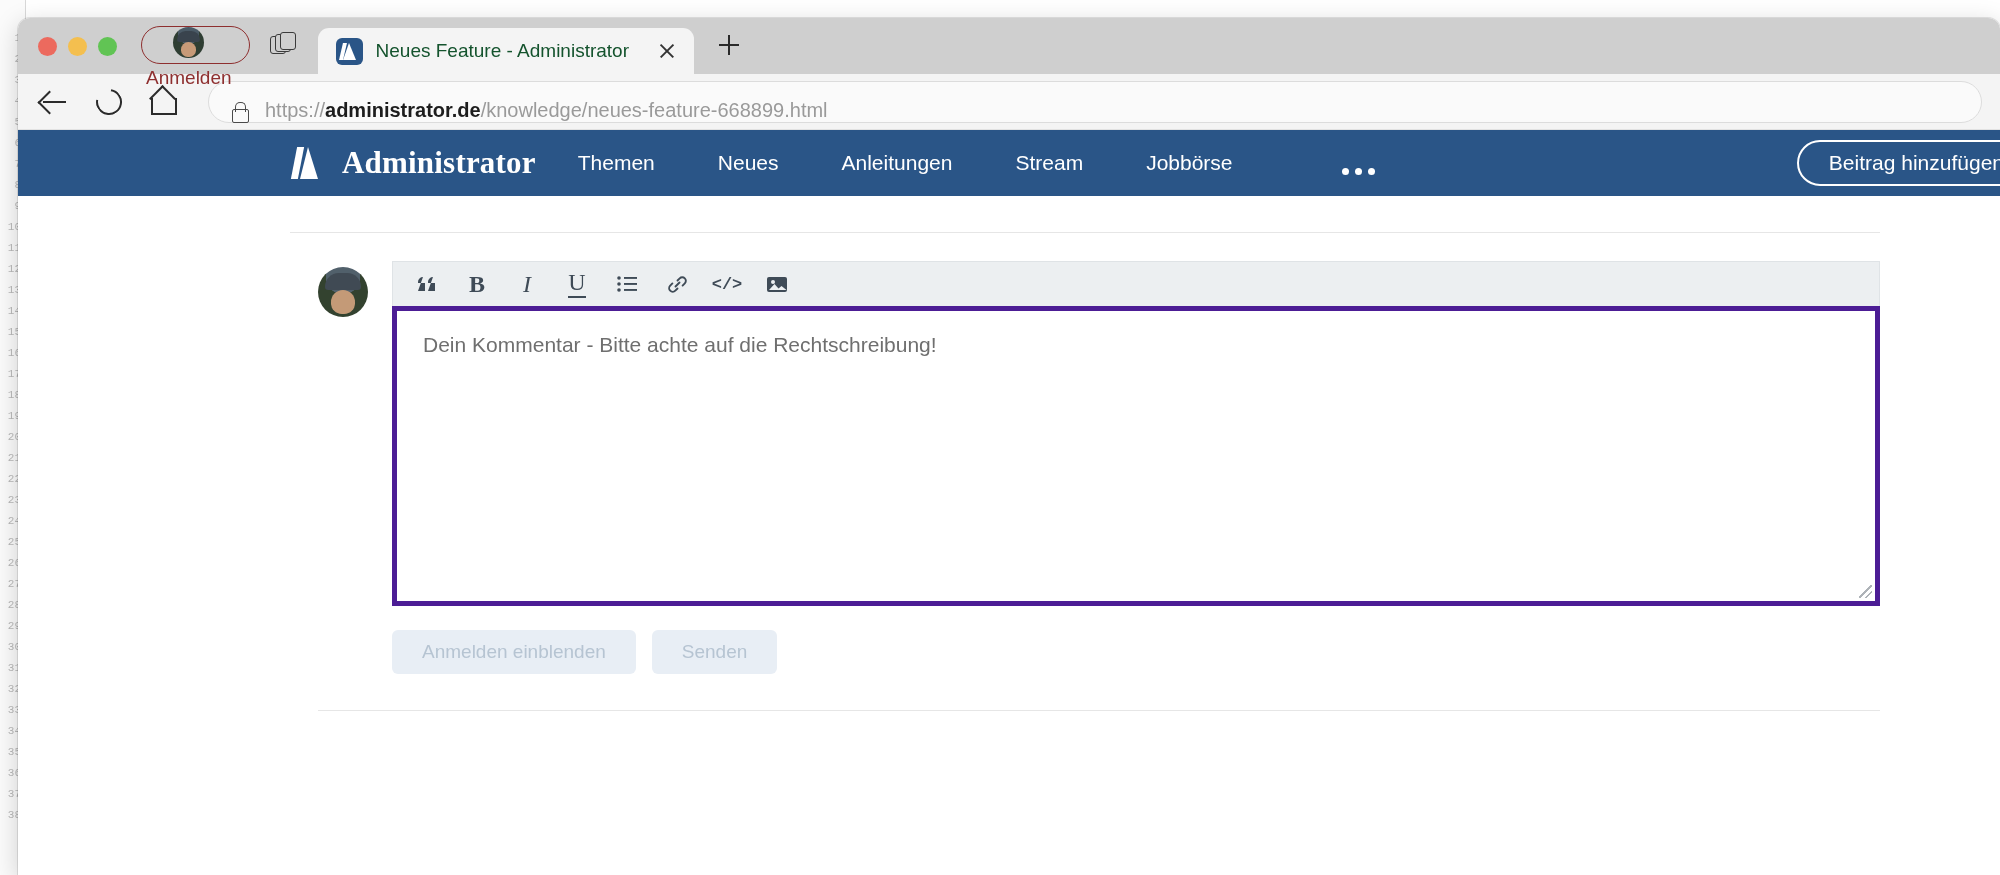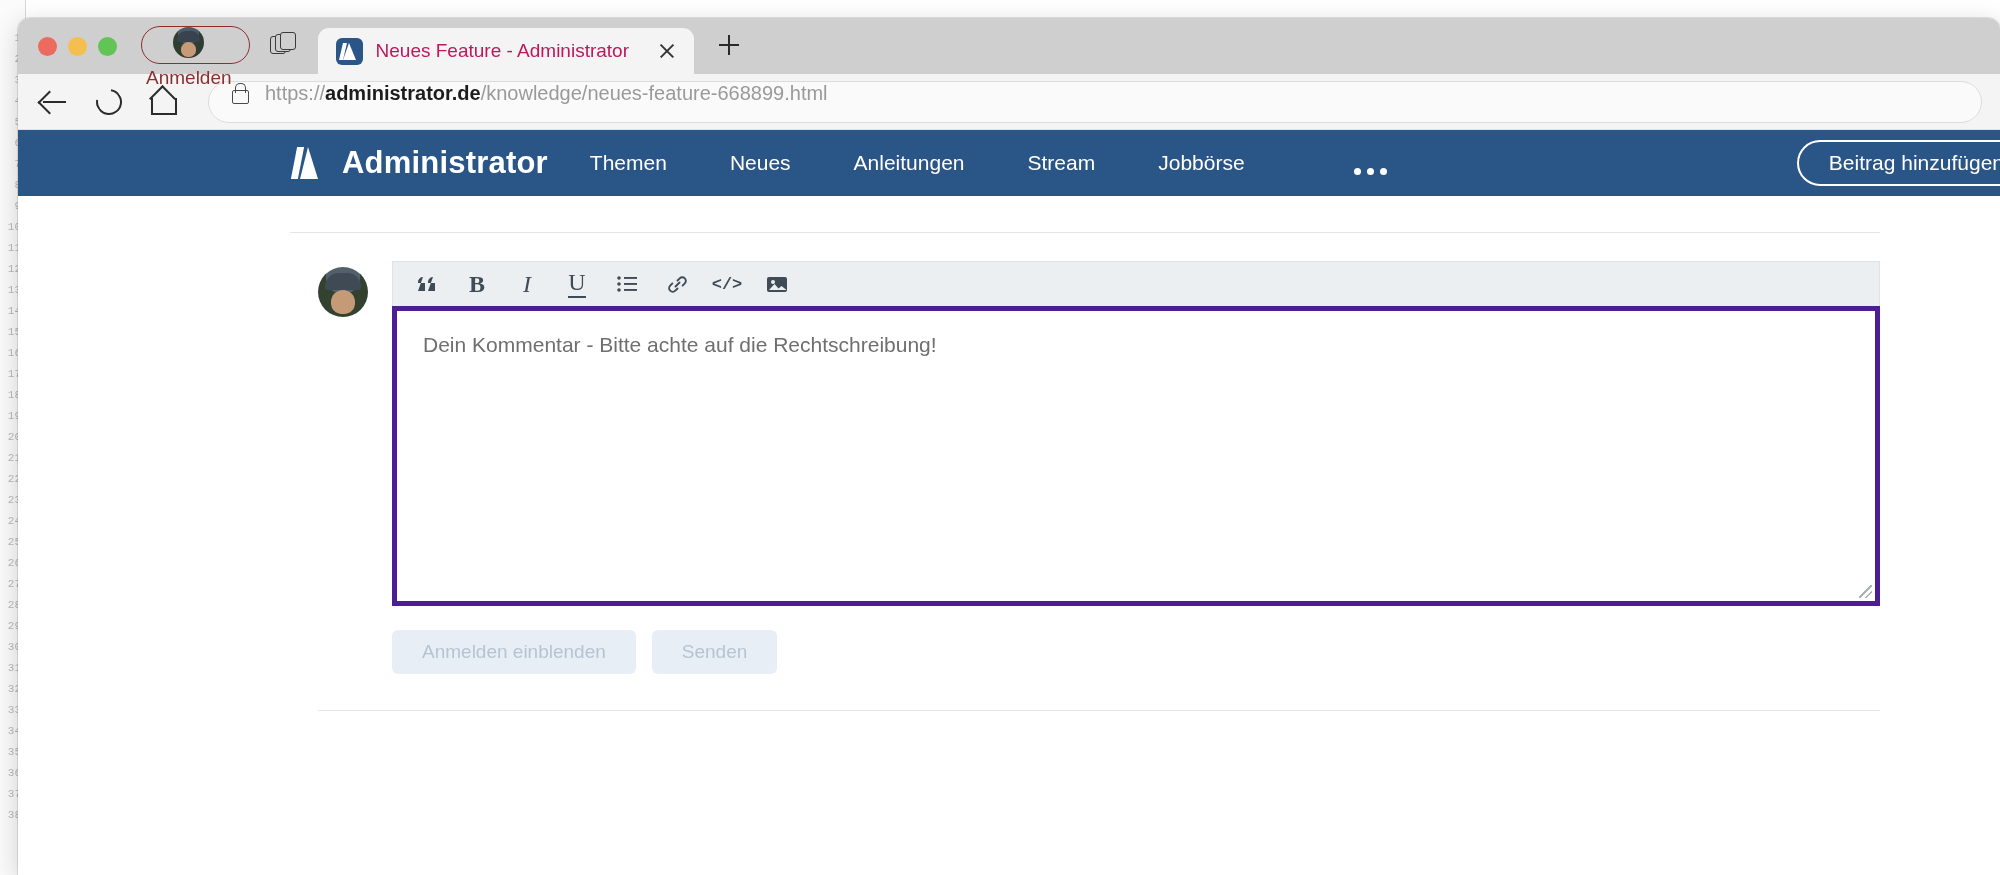--- a/index.html
+++ b/index.html
@@ -95,21 +95,21 @@
   }
   .tab-favicon::after {
     content: ""; position: absolute; left: 7px; top: 5px;
     width: 0; height: 0; border-left: 6px solid transparent;
     border-right: 7px solid transparent; border-bottom: 17px solid #fff;
   }
   .tab-favicon::before {
     content: ""; position: absolute; left: 5px; top: 5px; width: 4px; height: 17px;
     background: #fff; transform: skewX(-13deg);
   }
-  .tab-title { font-size: 19px; color: #be185d; white-space: nowrap; }
+  .tab-title { font-size: 19px; color: #14532d; white-space: nowrap; }
   .tab-close { width: 26px; height: 26px; position: relative; margin-left: 12px; flex: none; }
   .tab-close::before, .tab-close::after {
     content: ""; position: absolute; left: 4px; top: 12px; width: 18px; height: 1.8px; background: #333;
   }
   .tab-close::before { transform: rotate(45deg); }
   .tab-close::after { transform: rotate(-45deg); }
   .newtab { width: 34px; height: 34px; position: relative; margin: 0 0 12px 18px; flex: none; }
   .newtab::before, .newtab::after { content: ""; position: absolute; background: #2a2a2a; }
   .newtab::before { left: 7px; top: 16px; width: 20px; height: 2px; }
   .newtab::after  { left: 16px; top: 7px; width: 2px; height: 20px; }
@@ -136,42 +136,42 @@
     border: 2.4px solid #2b2b2b; border-top: none;
   }
   .homeicon::after {
     content: ""; position: absolute; left: 5px; top: 4px; width: 17px; height: 17px;
     border-top: 2.4px solid #2b2b2b; border-right: 2.4px solid #2b2b2b;
     transform: rotate(-45deg);
   }
   .urlfield {
     flex: 1; height: 42px; background: #fafafa;
     border: 1px solid #dcdcdc; border-radius: 21px;
-    display: flex; align-items: flex-start; gap: 17px; padding: 0 22px;
+    display: flex; align-items: flex-end; gap: 17px; padding: 0 22px;
     margin-left: 4px;
   }
   .lock { width: 17px; height: 21px; position: relative; flex: none; }
   .lock::before {
     content: ""; position: absolute; left: 1px; top: 8px; width: 15px; height: 12px;
     border: 1.7px solid #4a4a4a; border-radius: 2px;
   }
   .lock::after {
     content: ""; position: absolute; left: 4px; top: 1px; width: 9px; height: 9px;
     border: 1.7px solid #4a4a4a; border-bottom: none; border-radius: 5px 5px 0 0;
   }
   .url { font-size: 20px; color: #9a9a9a; white-space: nowrap; }
   .url b { color: #1d1d1d; font-weight: 700; }
 
   
   .site { position: relative; background: #fff; height: 745px; }
   .sitenav {
     height: 66px; background: #2a5587;
     display: flex; align-items: center; position: relative;
   }
-  .brand { display: flex; align-items: center; gap: 16px; margin-left: 270px; }
+  .brand { display: flex; align-items: center; gap: 16px; margin-left: 270px; font-family: Liberation Serif, serif; }
   .brand-mark { width: 38px; height: 38px; position: relative; flex: none; }
   .brand-mark::after {
     content: ""; position: absolute; left: 12px; top: 3px; width: 0; height: 0;
     border-left: 8px solid transparent; border-right: 10px solid transparent;
     border-bottom: 32px solid #fff;
   }
   .brand-mark::before {
     content: ""; position: absolute; left: 6px; top: 3px; width: 7px; height: 32px;
     background: #fff; transform: skewX(-11deg);
   }

